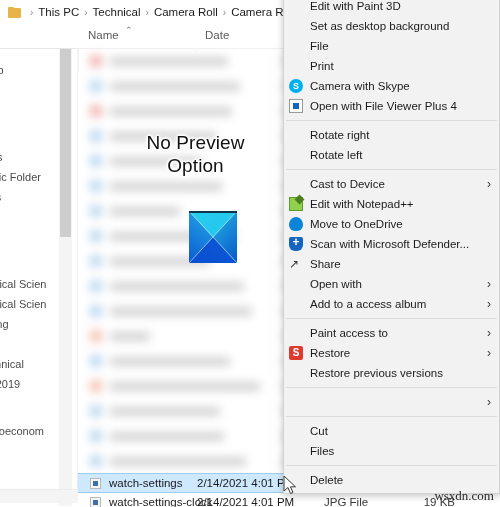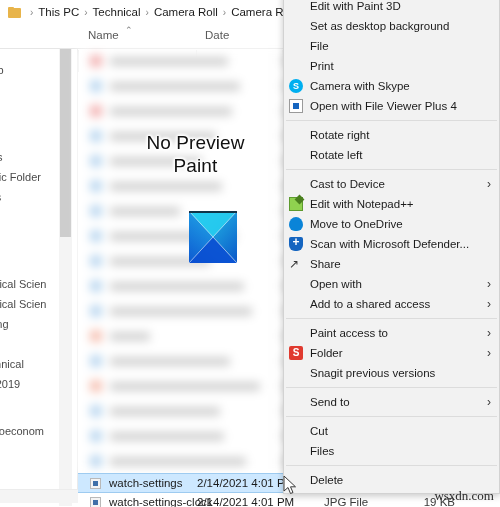--- a/index.html
+++ b/index.html
@@ -337,21 +337,21 @@
       </defs>
       <rect x="0" y="0" width="48" height="52" fill="url(#g1)"></rect>
       <polygon points="0,0 48,52 0,52" fill="url(#g2)" opacity="0.85"></polygon>
       <polygon points="0,0 48,0 24,26" fill="#27cdf0" opacity="0.9"></polygon>
       <polygon points="0,52 48,52 24,26" fill="#0a4fd2" opacity="0.9"></polygon>
       <line x1="0" y1="0" x2="48" y2="52" stroke="#ffffff" stroke-opacity="0.55" stroke-width="1"></line>
       <line x1="48" y1="0" x2="0" y2="52" stroke="#ffffff" stroke-opacity="0.55" stroke-width="1"></line>
       <rect x="0" y="0" width="48" height="2" fill="#0d1a2b" opacity="0.85"></rect>
     </svg>
 
-    <div class="nopreview">No Preview Paint</div>
+    <div class="nopreview">No Preview Option</div>
 
     <div class="row selected" style="top:473px">
       <span class="ico"></span>
       <span class="nm">watch-settings</span>
       <span class="dt">2/14/2021 4:01 PM</span>
       <span class="tp">JPG File</span>
       <span class="sz">24 KB</span>
     </div>
     <div class="row" style="top:493px">
       <span class="ico"></span>
@@ -414,43 +414,42 @@
     </div>
     <div class="mi">
       <span class="mico ico-share">↗</span>
       <span class="label">Share</span>
     </div>
     <div class="mi">
       <span class="label">Open with</span>
       <span class="chev">›</span>
     </div>
     <div class="mi">
-      <span class="label">Add to a shared access</span>
+      <span class="label">Add to a access album</span>
       <span class="chev">›</span>
     </div>
 
     <div class="sep"></div>
 
     <div class="mi">
       <span class="label">Paint access to</span>
       <span class="chev">›</span>
     </div>
     <div class="mi">
       <span class="mico ico-snagit">S</span>
-      <span class="label">Folder</span>
-      <span class="chev">›</span>
-    </div>
-    <div class="mi">
-      <span class="label">Snagit previous versions</span>
-    </div>
-
-    <div class="sep"></div>
-
-    <div class="mi">
-      <span class="label">Send to</span>
+      <span class="label">Restore</span>
+      <span class="chev">›</span>
+    </div>
+    <div class="mi">
+      <span class="label">Restore previous versions</span>
+    </div>
+
+    <div class="sep"></div>
+
+    <div class="mi">
       <span class="chev">›</span>
     </div>
 
     <div class="sep"></div>
 
     <div class="mi">
       <span class="label">Cut</span>
     </div>
     <div class="mi">
       <span class="label">Files</span>

